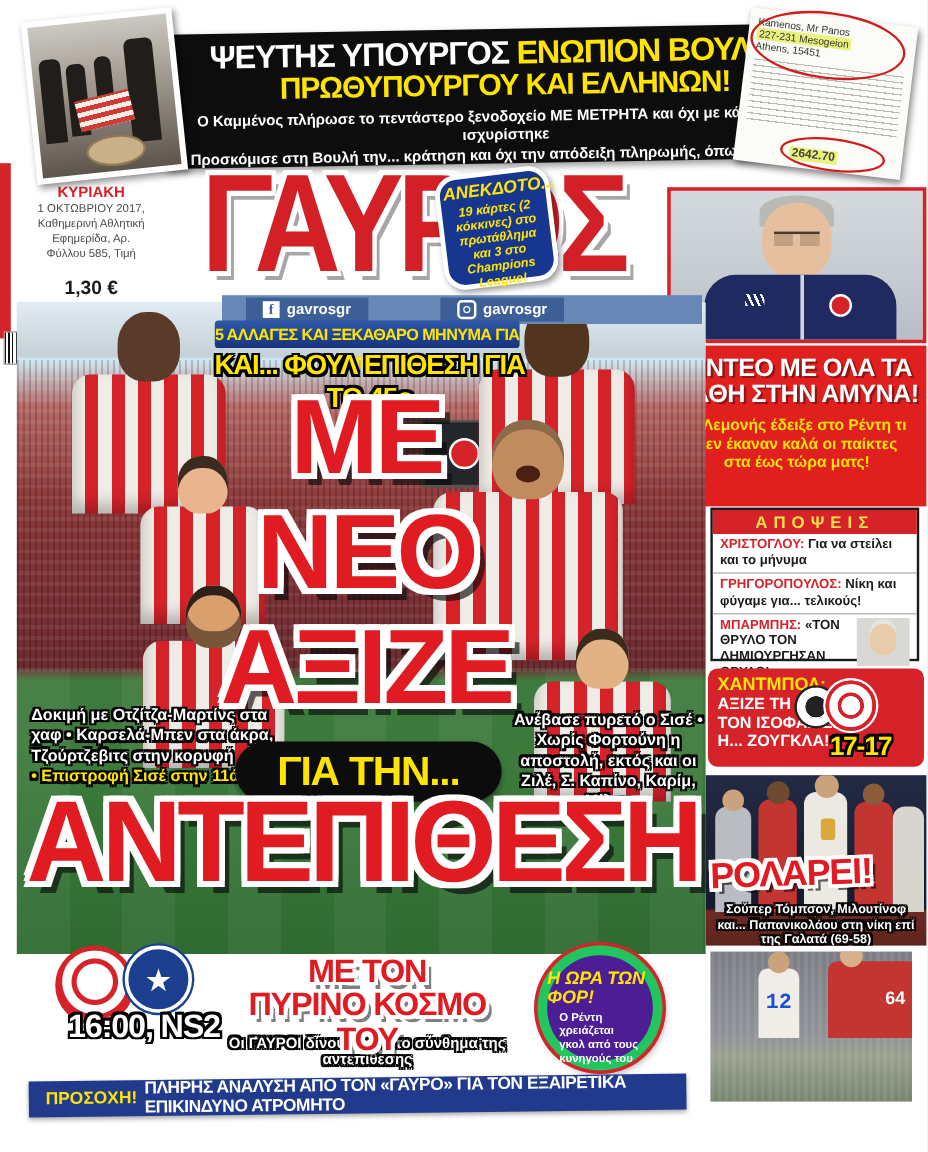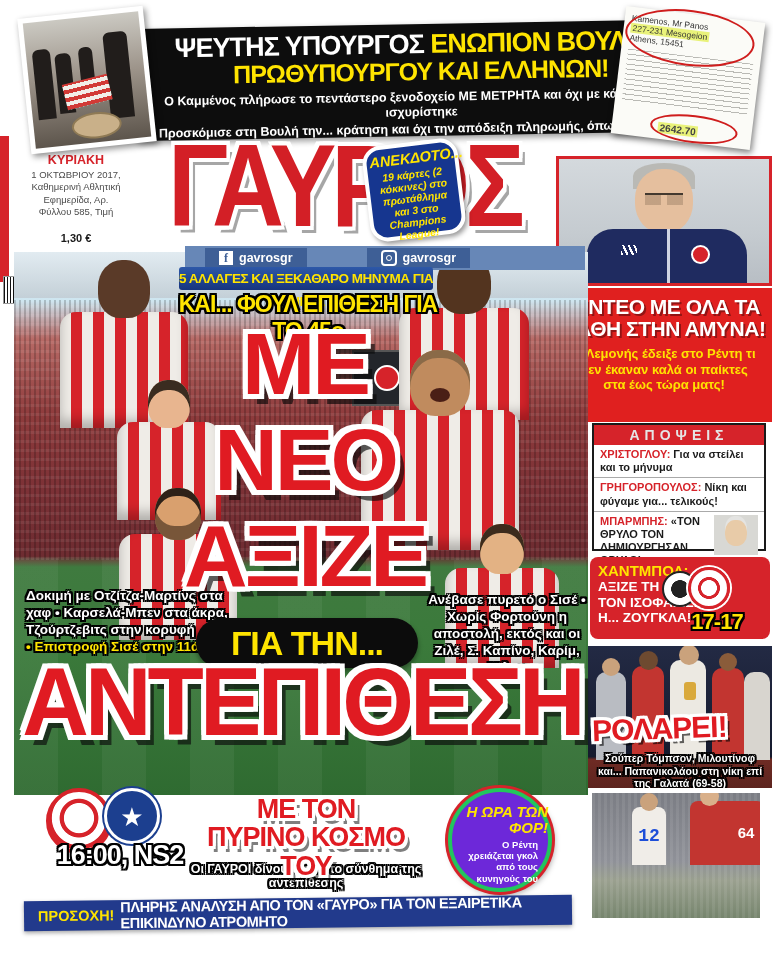--- a/index.html
+++ b/index.html
@@ -27,21 +27,21 @@
   
   .receipt{left:618px;top:14px;width:140px;height:128px;background:#fbfbf7;transform:rotate(7deg);z-index:3;
       box-shadow:2px 3px 6px rgba(0,0,0,.5);padding:6px 7px;box-sizing:border-box;font-size:8.5px;color:#333;}
   .r-circ{position:absolute;border:2px solid #cf1d1d;border-radius:50%;}
   .r-hl{background:#e9f27a;display:inline-block;padding:0 2px;}
   .r-lines{margin-top:6px;height:52px;background:repeating-linear-gradient(180deg,#b9b9b4 0 1px,transparent 1px 5px);}
   .r-total{position:absolute;left:46px;bottom:6px;font-size:10px;font-weight:bold;color:#444;}
   
   .sb-day{left:34px;top:153px;width:84px;text-align:center;color:#d6232a;font-weight:bold;font-size:12.5px;z-index:2;}
   .sb-info{left:26px;top:169px;width:100px;text-align:center;color:#4c4c4c;font-size:9.5px;line-height:1.3;z-index:2;}
-  .sb-price{left:26px;top:232px;width:100px;text-align:center;color:#1a1a1a;font-weight:bold;font-size:11px;z-index:2;}
+  .sb-price{left:26px;top:232px;width:100px;text-align:center;color:#1a1a1a;font-weight:bold;font-size:16px;z-index:2;}
   .left-redbar{left:0;top:136px;width:9px;height:146px;background:#d6232a;z-index:2;}
   .barcode{left:3px;top:276px;width:40px;height:26px;background:repeating-linear-gradient(90deg,#111 0 1px,#fff 1px 3px);border:1px solid #999;z-index:2;}
   
   .masthead{left:168px;top:128px;width:420px;z-index:2;color:#d31f26;font-weight:bold;font-size:116px;line-height:1;
       letter-spacing:-6px;transform:scaleX(.86);transform-origin:left top;white-space:nowrap;
       text-shadow:-4px -4px 0 #fff,0 -4px 0 #fff,4px -4px 0 #fff,-4px 0 0 #fff,4px 0 0 #fff,-4px 4px 0 #fff,0 4px 0 #fff,4px 4px 0 #fff,7px 7px 0 rgba(0,0,0,.35);}
   
   .anekdoto{left:366px;top:142px;width:96px;height:96px;background:#16368f;border:4px solid #fff;border-radius:18px;
       transform:rotate(-7deg);z-index:4;box-shadow:2px 3px 5px rgba(0,0,0,.4);text-align:center;color:#ffe400;
       padding:4px 3px;box-sizing:border-box;}
@@ -81,22 +81,22 @@
   
   .crest{border-radius:50%;z-index:6;box-sizing:border-box;}
   .oly{left:46px;top:788px;width:66px;height:66px;background:#fff;border:4px solid #d6232a;
       background:radial-gradient(circle at 50% 45%,#fff 0 34%,#d6232a 36% 44%,#fff 46% 62%,#d6232a 64% 72%,#fff 74%);}
   .atr{left:104px;top:788px;width:56px;height:56px;background:#1c3f8f;border:3px solid #fff;color:#fff;text-align:center;box-shadow:0 0 0 2px #1c3f8f;}
   .atr .star{font-size:26px;line-height:52px;}
   .time{left:30px;top:840px;width:180px;z-index:6;color:#fff;font-weight:bold;font-size:27px;text-align:center;letter-spacing:-1px;}
   .subhead{left:206px;top:795px;width:200px;z-index:6;color:#e01b22;font-weight:bold;font-size:27px;line-height:1.05;text-align:center;letter-spacing:-1px;
      text-shadow:-3px -3px 0 #fff,0 -3px 0 #fff,3px -3px 0 #fff,-3px 0 0 #fff,3px 0 0 #fff,-3px 3px 0 #fff,0 3px 0 #fff,3px 3px 0 #fff,5px 6px 0 rgba(0,0,0,.5);}
   .subtext{left:186px;top:862px;width:240px;z-index:6;color:#fff;font-weight:bold;font-size:12.5px;text-align:center;}
-  .badge{left:448px;top:788px;width:104px;height:104px;border-radius:50%;background:#6d28d9;border:4px solid #22c55e;box-shadow:0 0 0 3px #d6232a,2px 3px 6px rgba(0,0,0,.4);
-      z-index:7;text-align:right;padding-top:12px;box-sizing:border-box;}
+  .badge{left:448px;top:788px;width:104px;height:104px;border-radius:50%;background:#4c1d95;border:8px solid #22c55e;box-shadow:0 0 0 3px #d6232a,2px 3px 6px rgba(0,0,0,.4);
+      z-index:7;text-align:left;padding-top:12px;box-sizing:border-box;}
   .badge .bt{color:#ffe400;font-weight:bold;font-style:italic;font-size:15px;line-height:1.05;}
   .badge .bx{color:#fff;font-weight:bold;font-size:9.5px;line-height:1.2;margin-top:3px;padding:0 10px;}
   
   .bottombar{left:24px;top:898px;width:548px;height:30px;background:#223a8c;z-index:8;transform:rotate(-.7deg);
       display:flex;align-items:center;padding-left:14px;box-sizing:border-box;box-shadow:0 2px 4px rgba(0,0,0,.35);}
   .bbar-y{color:#ffe400;font-weight:bold;font-size:14.5px;margin-right:6px;}
   .bbar-w{color:#fff;font-weight:bold;font-size:14.5px;letter-spacing:-.4px;}
   
   .coach{left:556px;top:156px;width:216px;height:130px;border:3px solid #d6232a;box-sizing:border-box;z-index:2;
       background:linear-gradient(180deg,#d4d9dd 0%,#c5cbd0 60%,#b8bec4 100%);overflow:hidden;}
@@ -105,21 +105,21 @@
   .c-glass{position:absolute;left:86px;top:34px;width:38px;height:10px;border-top:2px solid #43392f;
       background:linear-gradient(90deg,rgba(90,70,50,.25) 0 16px,transparent 16px 22px,rgba(90,70,50,.25) 22px 38px);}
   .c-torso{position:absolute;left:28px;top:70px;width:160px;height:60px;background:#1f2b60;border-radius:26px 26px 0 0;}
   .c-zip{position:absolute;left:50%;top:0;width:3px;height:100%;background:#cfd4e2;}
   .c-crest{position:absolute;left:104px;top:16px;width:15px;height:15px;border-radius:50%;background:#d6232a;border:2px solid #fff;}
   .c-adidas{position:absolute;left:34px;top:16px;width:16px;height:10px;background:repeating-linear-gradient(65deg,#fff 0 2px,transparent 2px 5px);}
   .videobox{left:556px;top:288px;width:216px;height:134px;background:#e0201f;z-index:2;text-align:center;padding-top:8px;box-sizing:border-box;}
   .vb-t{color:#fff;font-weight:bold;font-size:21px;line-height:1.05;letter-spacing:-.5px;text-shadow:2px 2px 0 rgba(0,0,0,.35);}
   .vb-b{color:#ffe400;font-weight:bold;font-size:13px;line-height:1.2;margin-top:6px;padding:0 14px;}
   .apopseis{left:592px;top:423px;width:174px;height:128px;background:#fff;border:2px solid #1a1a1a;box-sizing:border-box;z-index:2;}
-  .ap-head{height:20px;background:#d6232a;color:#e5e5e5;font-weight:bold;font-size:14px;text-align:center;line-height:20px;letter-spacing:5px;}
+  .ap-head{height:20px;background:#d6232a;color:#fde047;font-weight:bold;font-size:14px;text-align:center;line-height:20px;letter-spacing:5px;}
   .ap-item{padding:3px 6px;font-size:11px;line-height:1.2;color:#1a1a1a;font-weight:bold;border-bottom:1px solid #aaa;}
   .ap-item:last-child{border-bottom:none;}
   .ap-name{color:#d6232a;}
   .ap-photo{float:right;width:44px;height:40px;background:#d8d8d4;margin-left:4px;position:relative;}
   .ap-photo::after{content:"";position:absolute;left:11px;top:5px;width:22px;height:26px;border-radius:45%;background:#e8cba8;box-shadow:0 -4px 0 #e4e4e2;}
   .handball{left:590px;top:557px;width:180px;height:82px;background:#d6232a;border-radius:8px;z-index:2;padding:5px 8px;box-sizing:border-box;}
   .hb-t{color:#ffe400;font-weight:bold;font-size:15px;}
   .hb-l{color:#fff;font-weight:bold;font-size:13.5px;line-height:1.15;}
   .hb-logo1{position:absolute;left:72px;top:14px;width:32px;height:32px;border-radius:50%;background:#fff;border:2px solid #222;
       background:radial-gradient(circle at 50% 50%,#222 0 38%,#fff 40%);}

